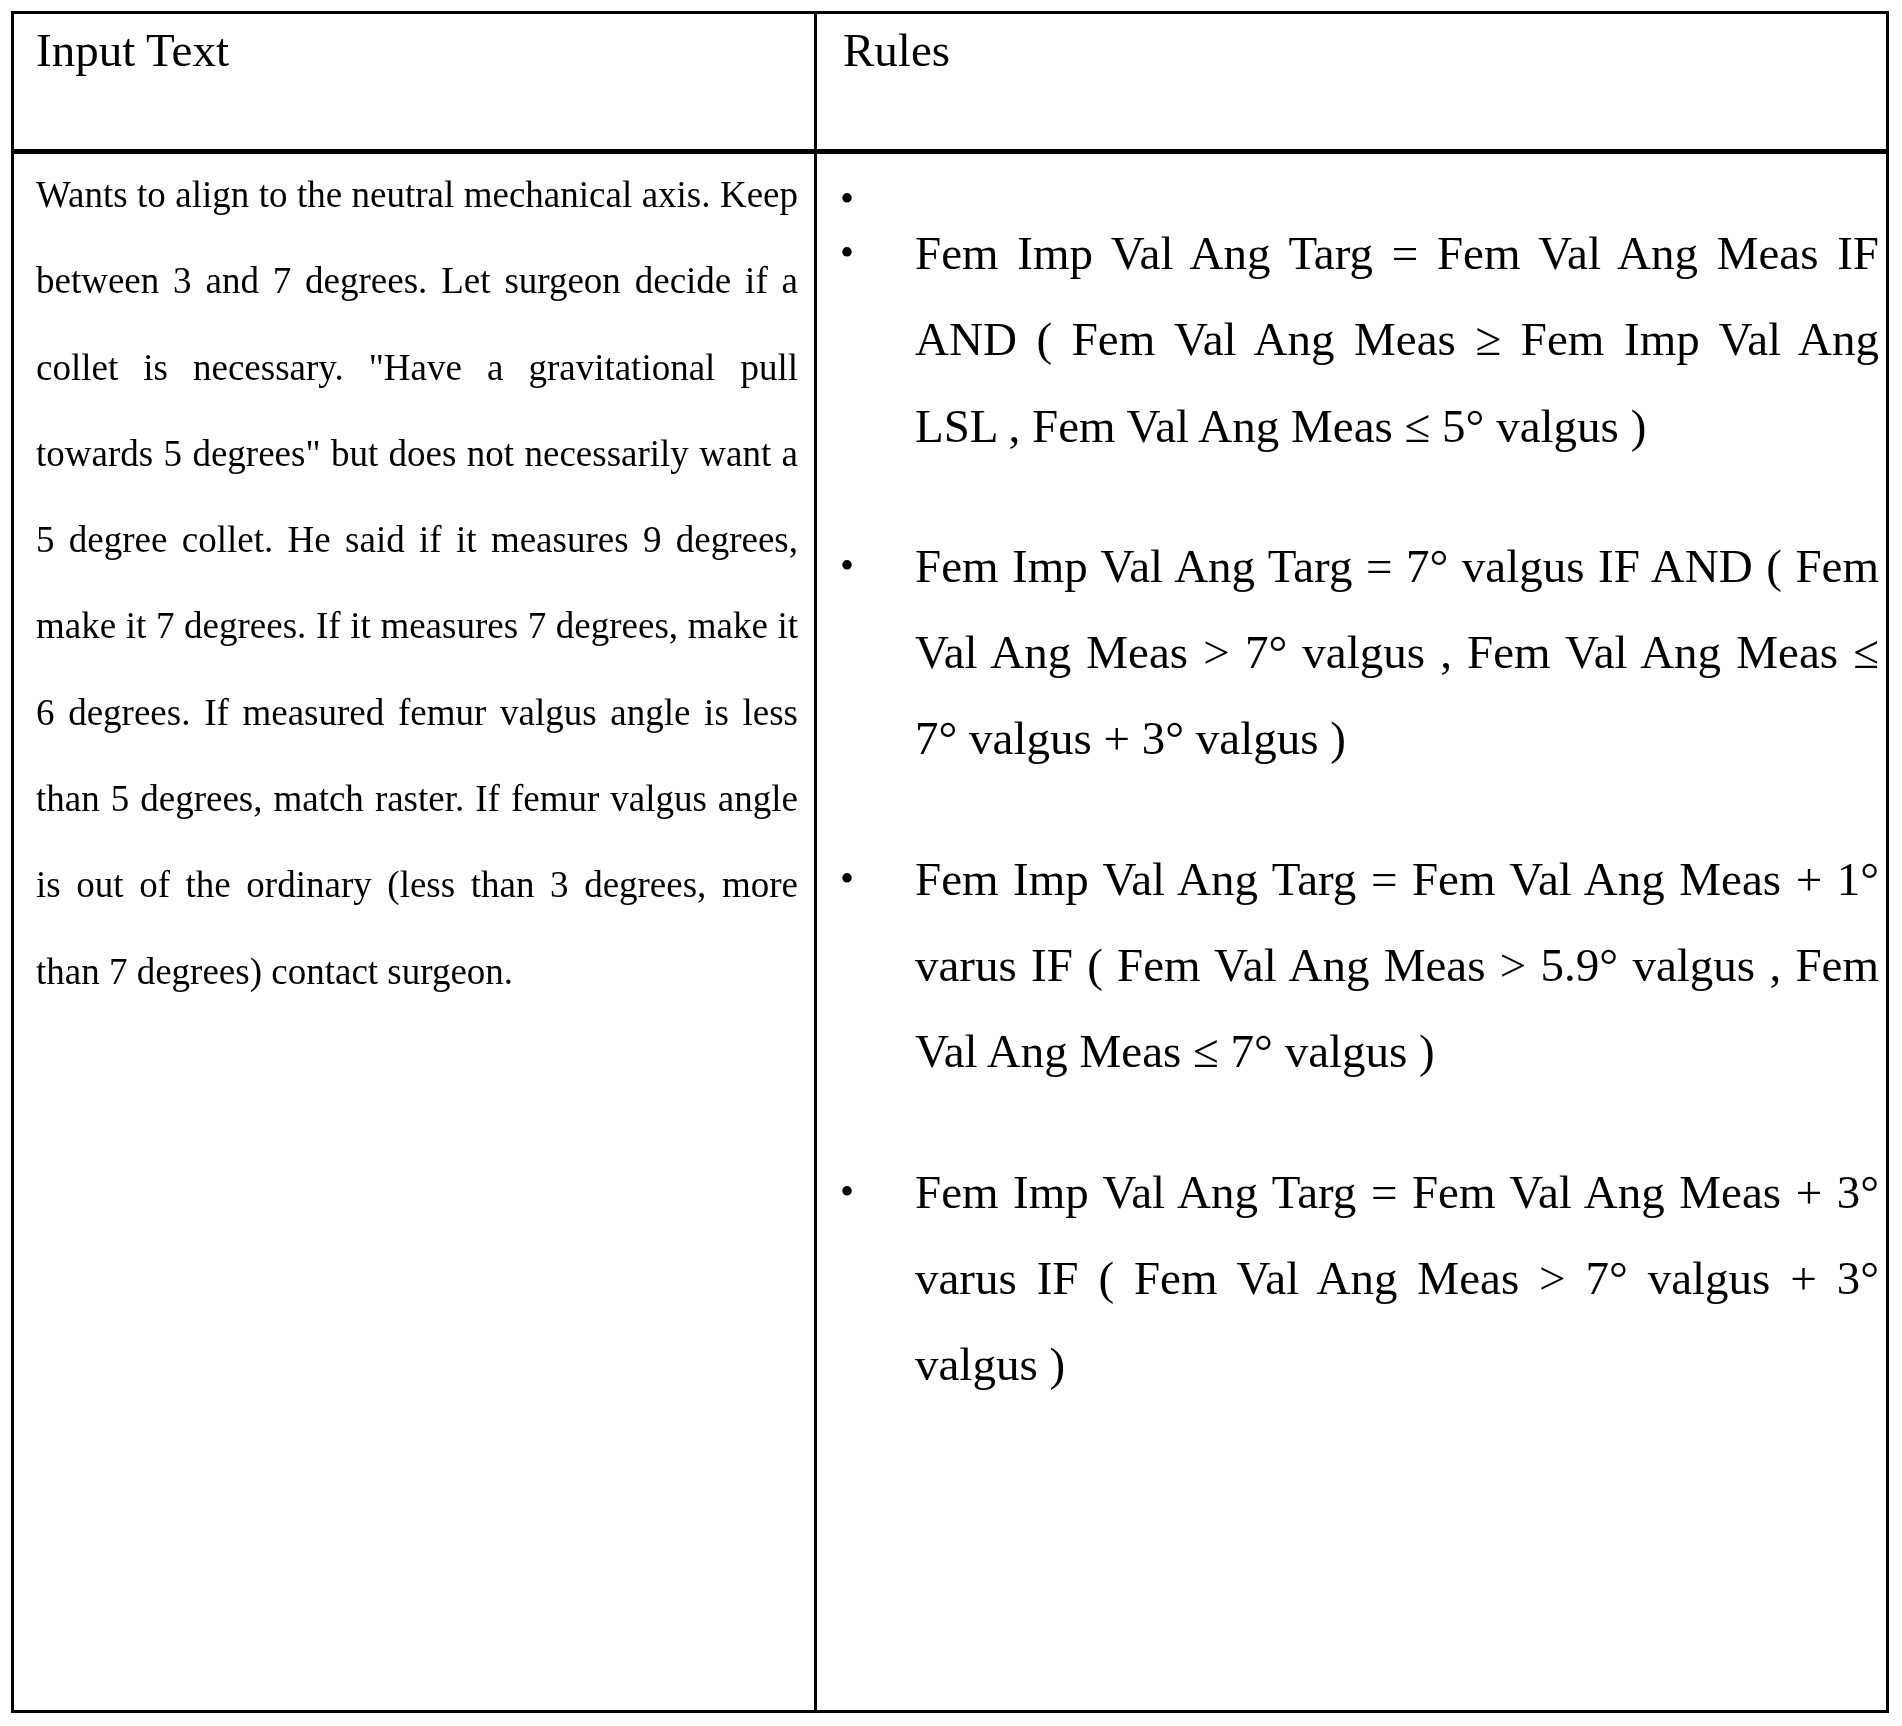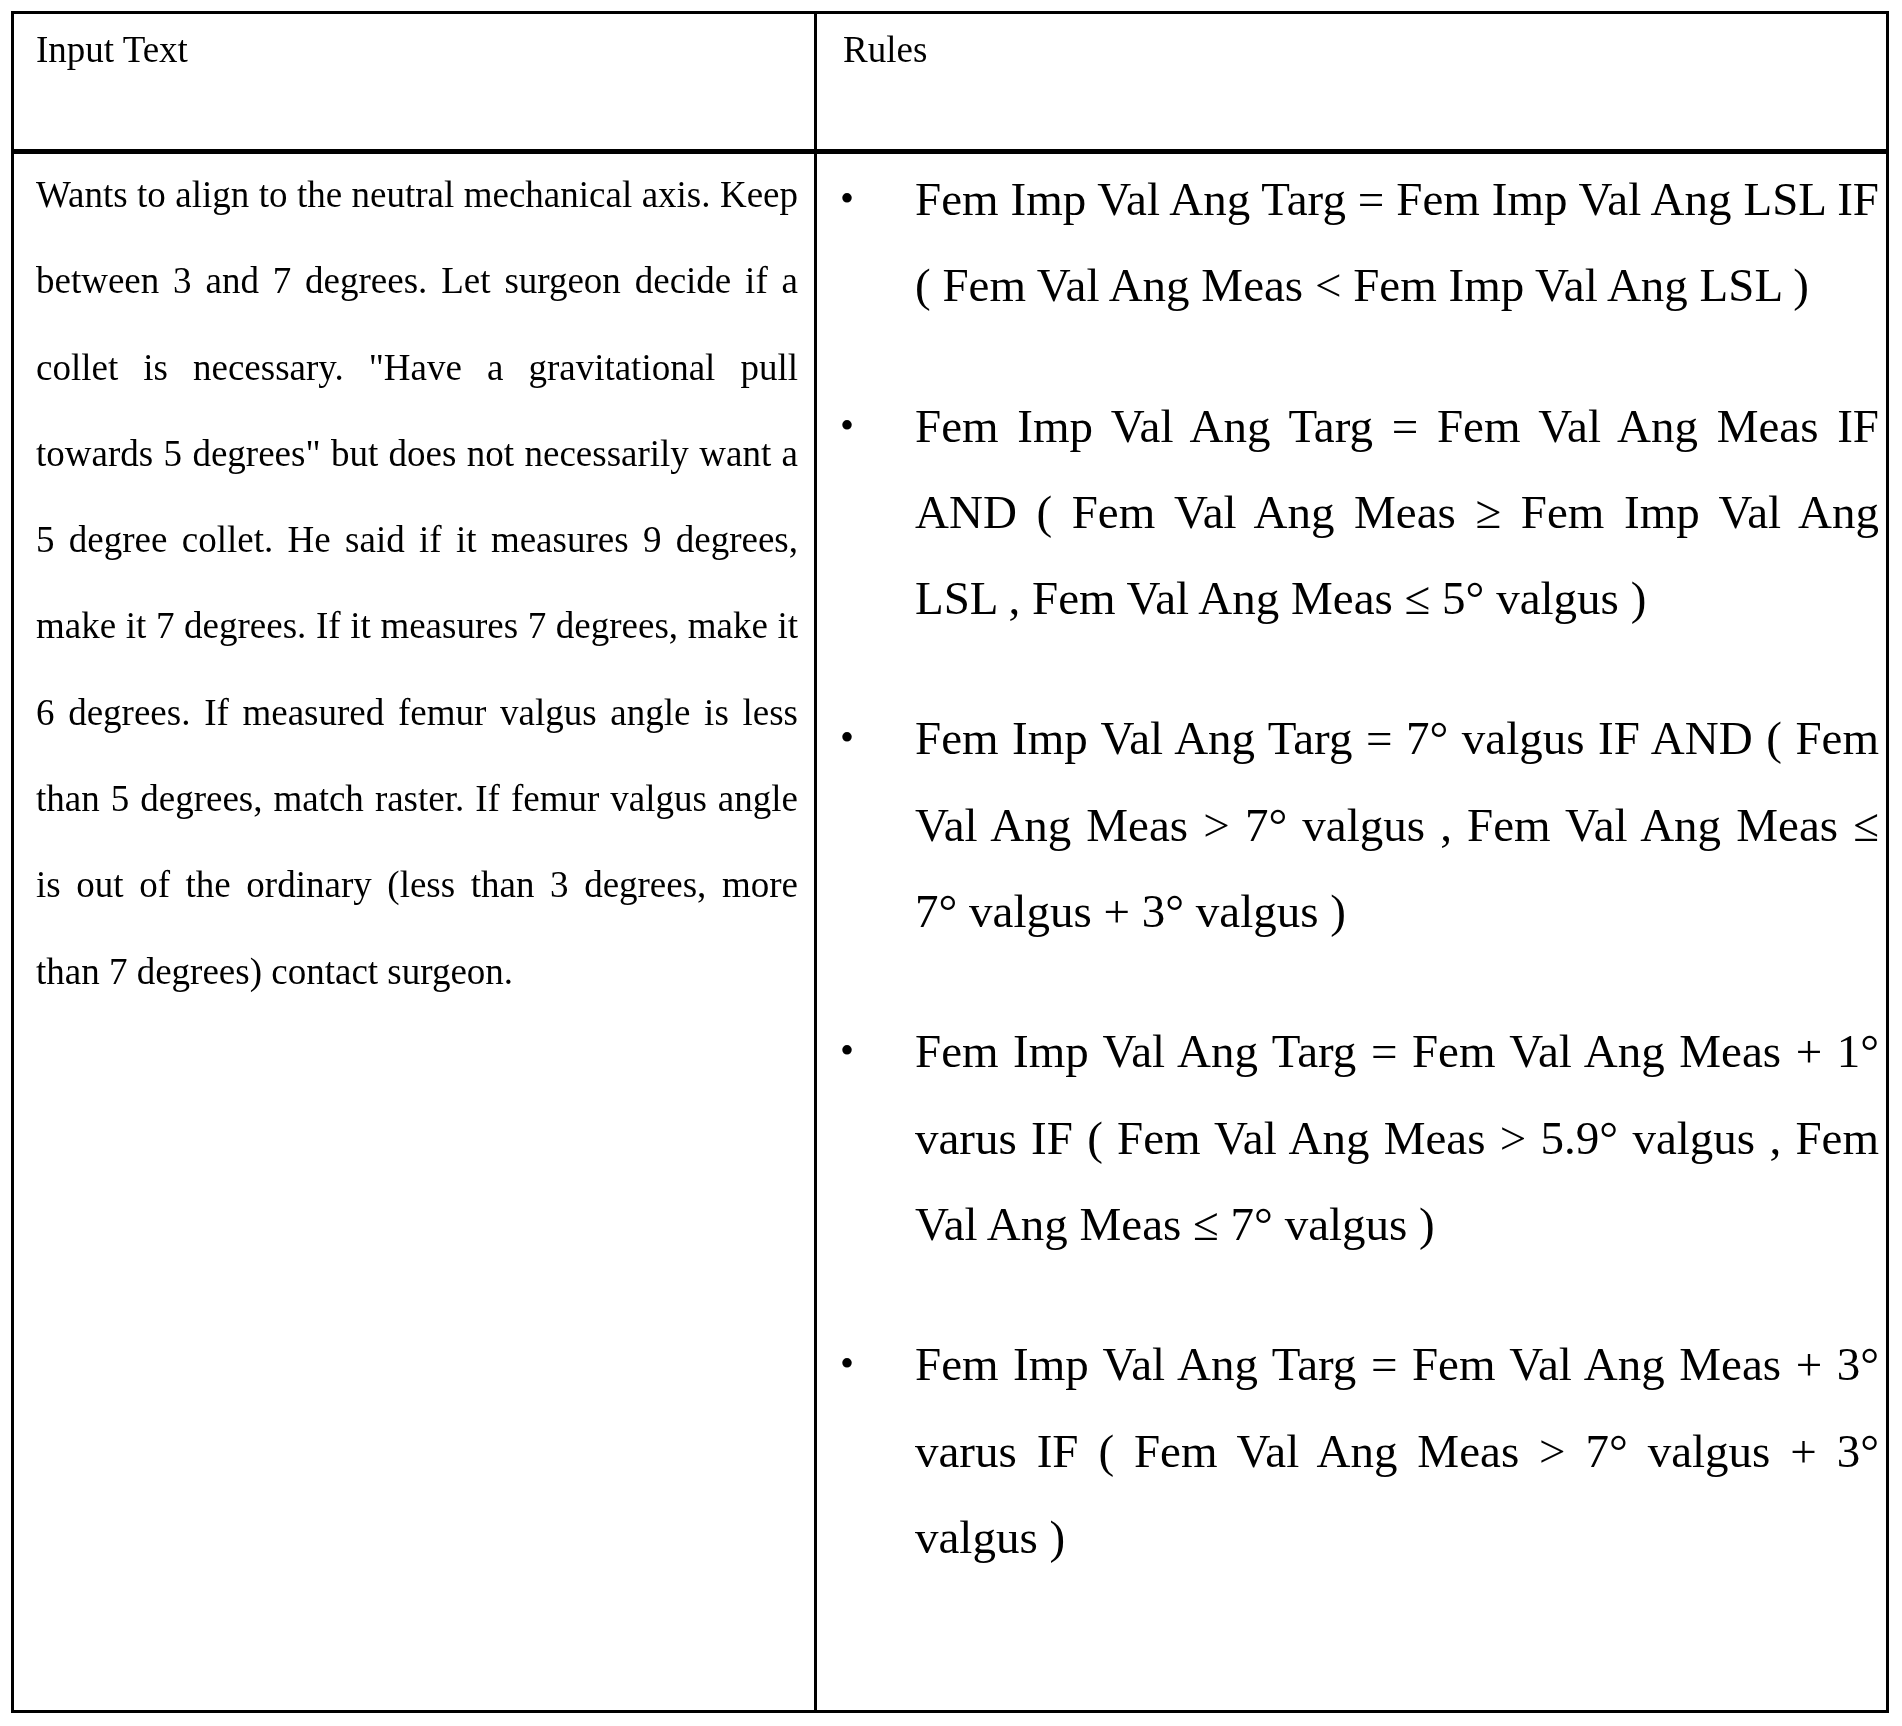--- a/index.html
+++ b/index.html
@@ -2,21 +2,21 @@
 <html><head>
 <meta charset="utf-8">
 <style>
   html, body { margin: 0; padding: 0; background: #ffffff; }
   body { width: 1902px; height: 1726px; position: relative; overflow: hidden;
          font-family: "Liberation Serif", serif; color: #000; }
   .tbl { position: absolute; left: 11px; top: 11px; width: 1878px; height: 1702px;
          border: 3px solid #000; box-sizing: border-box; }
   .vdiv { position: absolute; left: 800px; top: 0; bottom: 0; width: 3px; background: #000; }
   .hdiv { position: absolute; left: 0; right: 0; top: 135px; height: 5px; background: #000; }
-  .hdr { position: absolute; top: 6px; font-size: 37px; line-height: 60px; }
+  .hdr { position: absolute; top: 6px; font-size: 47px; line-height: 60px; }
   .hdr.left { left: 22px; }
   .hdr.right { left: 823px; margin-left: 6px; }
   .input-text { position: absolute; left: 22px; top: 138px; width: 762px;
                 font-size: 37px; line-height: 86.3px; text-align: justify; }
   .rules { position: absolute; left: 820px; top: 142px; width: 1045px; margin: 0; padding: 0; list-style: none; }
   .rule { position: relative; padding-left: 81px; font-size: 47px; line-height: 86.3px;
           text-align: justify; margin-bottom: 54px; }
   .bullet { position: absolute; left: 6px; top: 0; font-size: 40px; }
 </style>
 </head>
@@ -27,21 +27,20 @@
   <div class="hdiv"></div>
 
   <div class="hdr left">Input Text</div>
   <div class="hdr right">Rules</div>
 
   <div class="input-text">Wants to align to the neutral mechanical axis.  Keep between 3 and 7 degrees.  Let surgeon decide if a collet is necessary.  "Have a gravitational pull towards 5 degrees" but does not necessarily want a 5 degree collet.  He said if it measures 9 degrees, make it 7 degrees.  If it measures 7 degrees, make it 6 degrees.  If measured femur valgus angle is less than 5 degrees, match raster.  If femur valgus angle is out of the ordinary (less than 3 degrees, more than 7 degrees) contact surgeon.</div>
 
   <ul class="rules">
     <li class="rule">
       <span class="bullet">•</span>
-      <span>Fem Imp Val Ang Targ  =  Fem Imp Val Ang LSL  IF  ( Fem Val Ang Meas  &lt;  Fem Imp Val Ang LSL )</span>
     </li>
     <li class="rule">
       <span class="bullet">•</span>
       <span>Fem Imp Val Ang Targ  =  Fem Val Ang Meas IF  AND ( Fem Val Ang Meas  ≥  Fem Imp Val Ang LSL ,  Fem Val Ang Meas  ≤  5° valgus )</span>
     </li>
     <li class="rule">
       <span class="bullet">•</span>
       <span>Fem Imp Val Ang Targ  =  7° valgus  IF  AND ( Fem Val Ang Meas  &gt;  7° valgus ,  Fem Val Ang Meas  ≤  7° valgus  +  3° valgus )</span>
     </li>
     <li class="rule">

